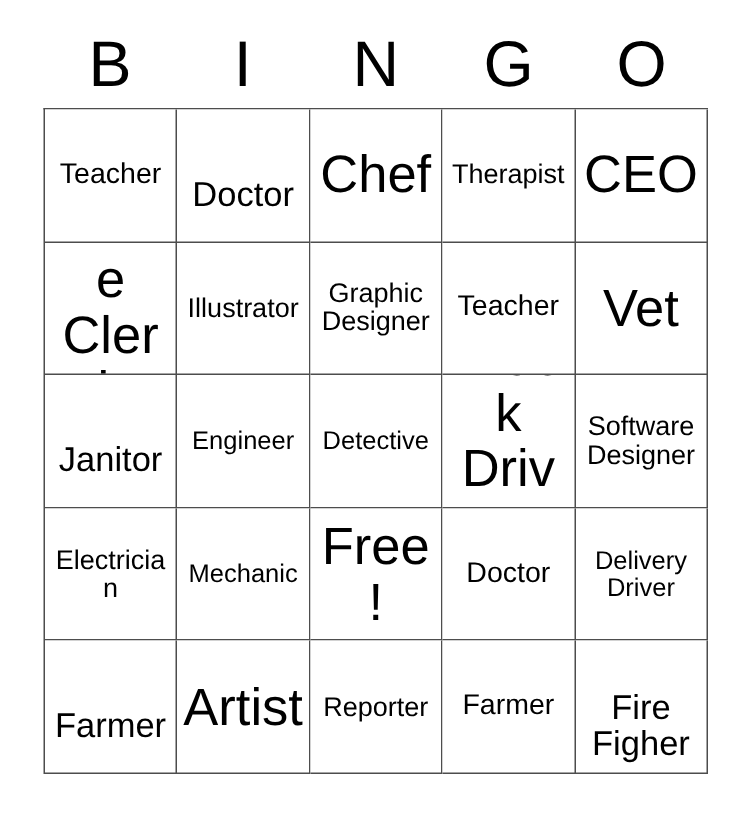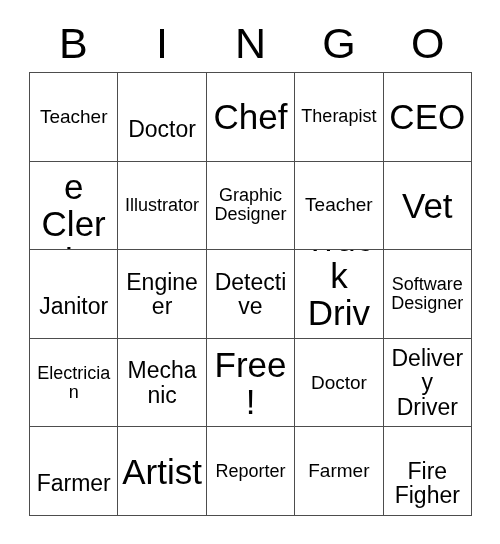--- a/index.html
+++ b/index.html
@@ -75,21 +75,21 @@
     color: #000000;
     word-wrap: break-word;
     white-space: pre-line;
     display: block;
     width: 100%;
   }
   
   .sz-xl { font-size: 35px; }
   .sz-lg { font-size: 23px; margin-top: 24px; }
   .sz-md { font-size: 19px; }
-  .sz-sm { font-size: 23px; }
+  .sz-sm { font-size: 17px; }
   .sz-xs { font-size: 18px; }
 </style>
 </head>
 <body>
 
 <div id="card">
 
   <div id="bingo-header">
     <div class="header-letter">B</div>
     <div class="header-letter">I</div>

